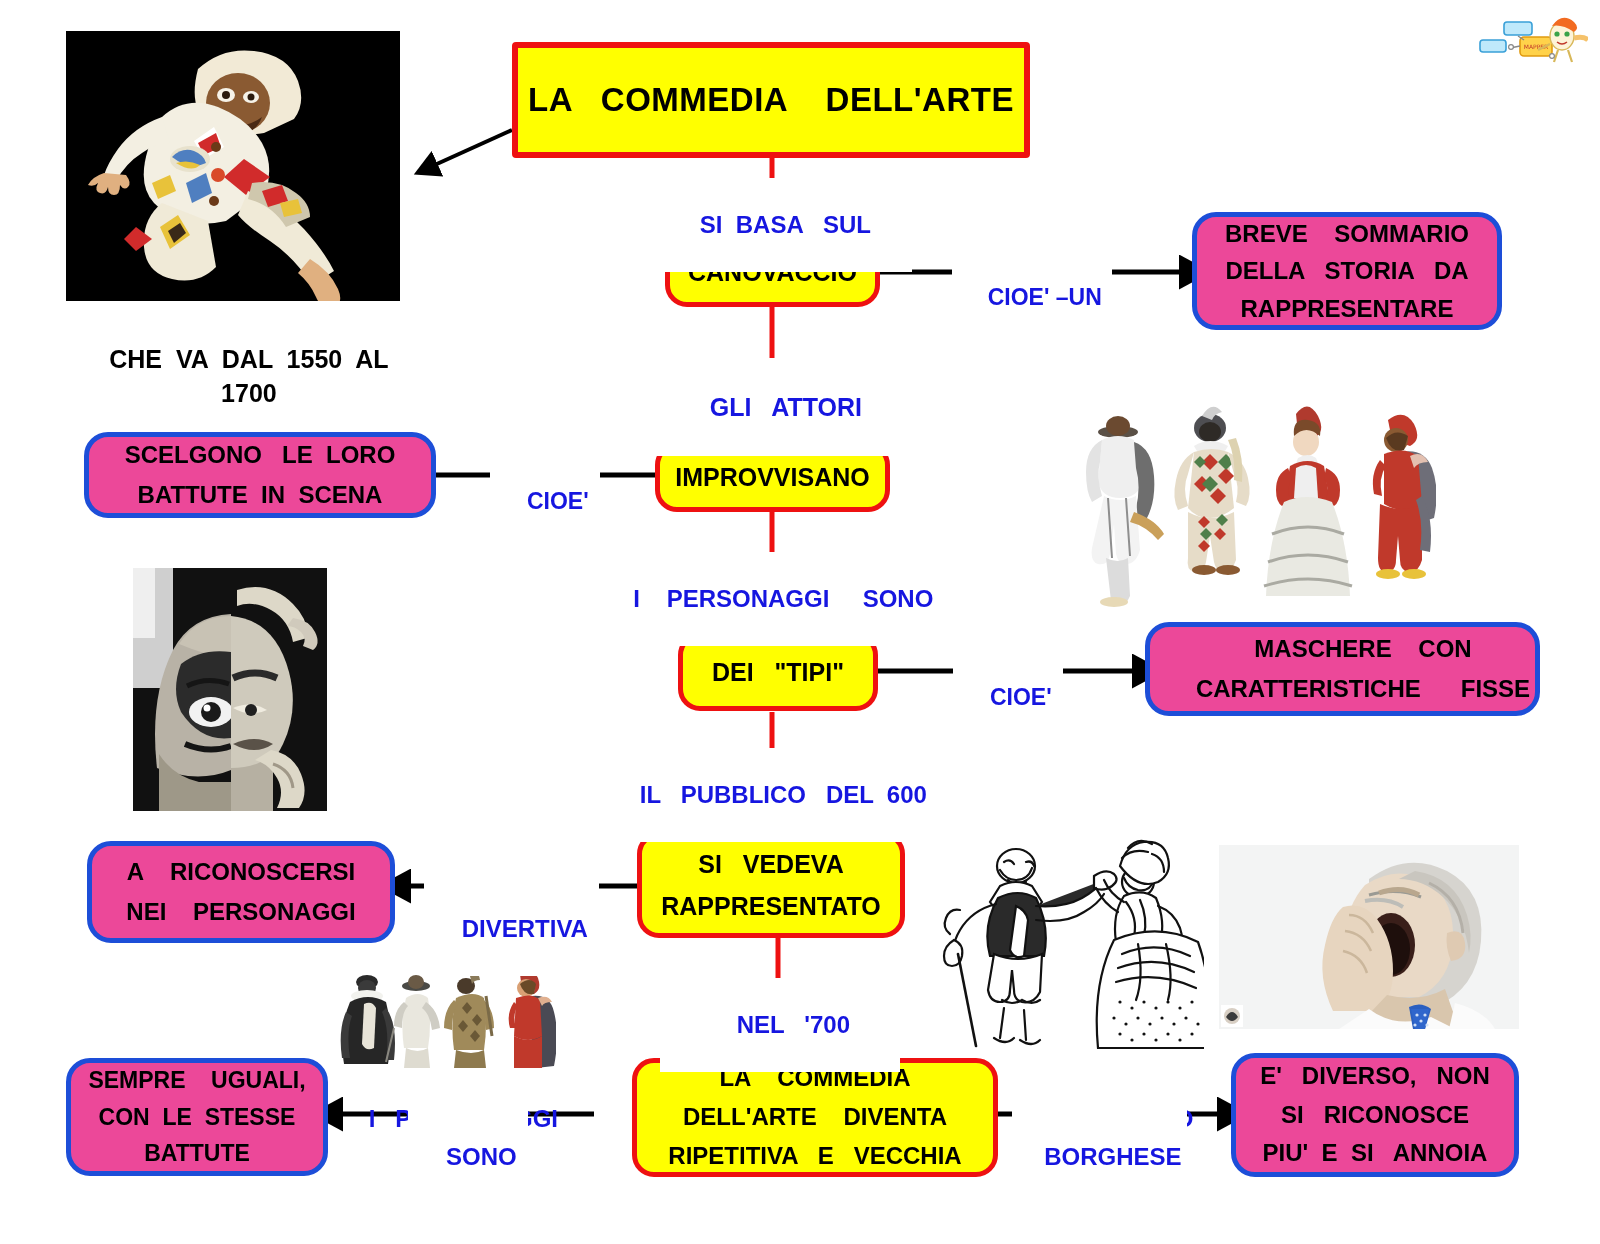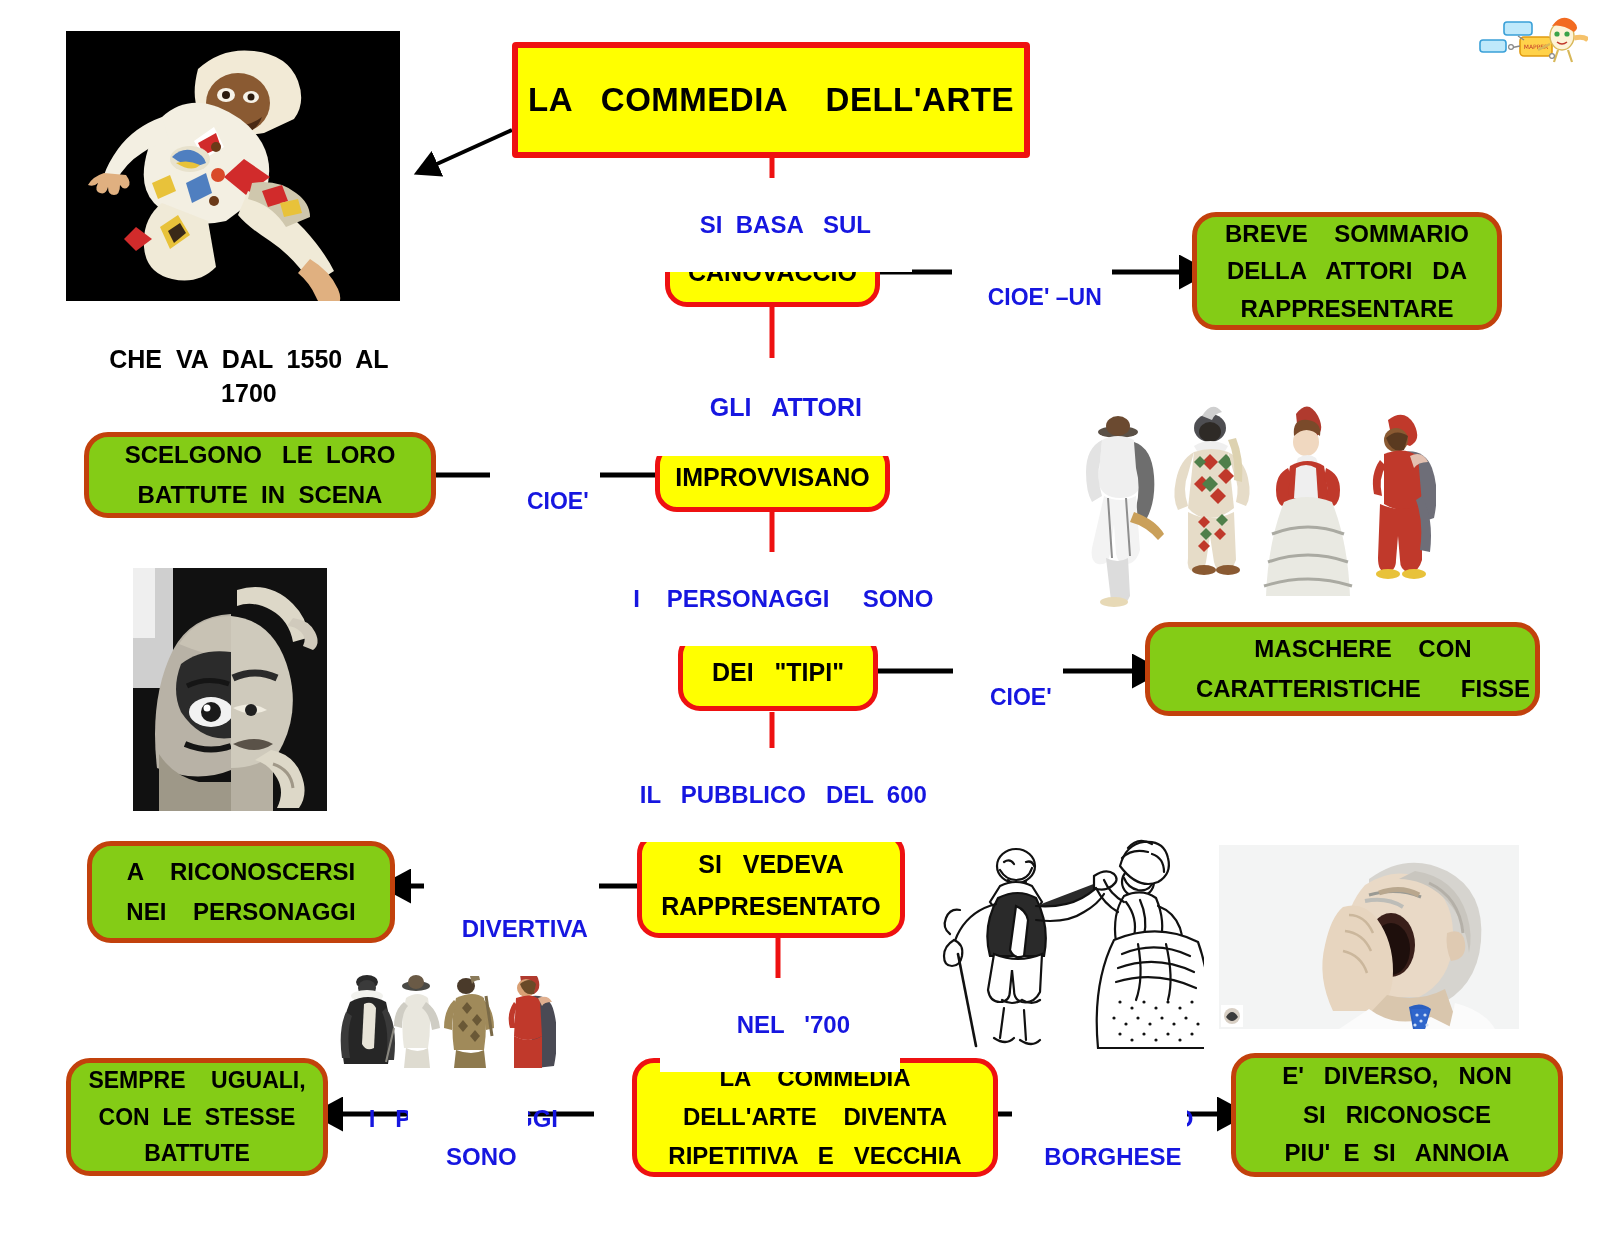--- a/index.html
+++ b/index.html
@@ -8,21 +8,21 @@
   .stage{position:absolute;left:0;top:0;width:1600px;height:1244px;}
 
   
   .node{position:absolute;box-sizing:border-box;display:flex;flex-direction:column;
         align-items:center;justify-content:center;text-align:center;}
   .node .ln{display:block;white-space:pre;}
 
   .yellow{background:#ffff00;border:5px solid #ee1111;border-radius:22px;
           color:#000;font-weight:bold;}
   .yellow.sharp{border-radius:4px;border-width:6px;}
-  .cyan{background:#84cc16;border:5px solid #c2410c;border-radius:24px;
+  .cyan{background:#ec4899;border:5px solid #1d4ed8;border-radius:24px;
         color:#000;font-weight:bold;}
 
   
   .clabel{position:absolute;color:#1616e0;font-weight:bold;white-space:pre;
           text-align:center;line-height:1.30;}
 
   
   .wires{position:absolute;left:0;top:0;width:1600px;height:1244px;pointer-events:none;}
 
   
@@ -431,21 +431,21 @@
   <div class="node yellow sharp" style="left:512px;top:42px;width:518px;height:116px;font-size:33px;letter-spacing:0.5px;">
     <span class="ln">LA   COMMEDIA    DELL'ARTE</span>
   </div>
 
   <div class="node yellow" style="left:665px;top:237px;width:215px;height:70px;font-size:25px;">
     <span class="ln">CANOVACCIO</span>
   </div>
 
   <div class="node cyan" style="left:1192px;top:212px;width:310px;height:118px;font-size:24px;line-height:1.55;">
     <span class="ln">BREVE    SOMMARIO</span>
-    <span class="ln">DELLA   ATTORI   DA</span>
+    <span class="ln">DELLA   STORIA   DA</span>
     <span class="ln">RAPPRESENTARE</span>
   </div>
 
   <div class="node yellow" style="left:655px;top:443px;width:235px;height:69px;font-size:25px;">
     <span class="ln">IMPROVVISANO</span>
   </div>
 
   <div class="node cyan" style="left:84px;top:432px;width:352px;height:86px;font-size:24px;line-height:1.65;align-items:center;">
     <span class="ln">SCELGONO   LE  LORO</span>
     <span class="ln">BATTUTE  IN  SCENA</span>
@@ -475,21 +475,21 @@
     <span class="ln">DELL'ARTE    DIVENTA</span>
     <span class="ln">RIPETITIVA   E   VECCHIA</span>
   </div>
 
   <div class="node cyan" style="left:66px;top:1058px;width:262px;height:118px;font-size:23px;line-height:1.60;">
     <span class="ln">SEMPRE    UGUALI,</span>
     <span class="ln">CON  LE  STESSE</span>
     <span class="ln">BATTUTE</span>
   </div>
 
-  <div class="node cyan" style="left:1231px;top:1053px;width:332px;height:124px;font-size:24px;line-height:1.60;">
+  <div class="node cyan" style="left:1231px;top:1053px;width:288px;height:124px;font-size:24px;line-height:1.60;">
     <span class="ln">E'   DIVERSO,   NON</span>
     <span class="ln">SI   RICONOSCE</span>
     <span class="ln">PIU'  E  SI   ANNOIA</span>
   </div>
 
   <div class="clabel" style="left:632px;top:178px;width:280px;font-size:24px;background:#fff;">
     <span>SI  BASA   SUL</span>
   </div>
 
   <div class="clabel" style="left:952px;top:253px;width:160px;font-size:23px;background:#fff;">

